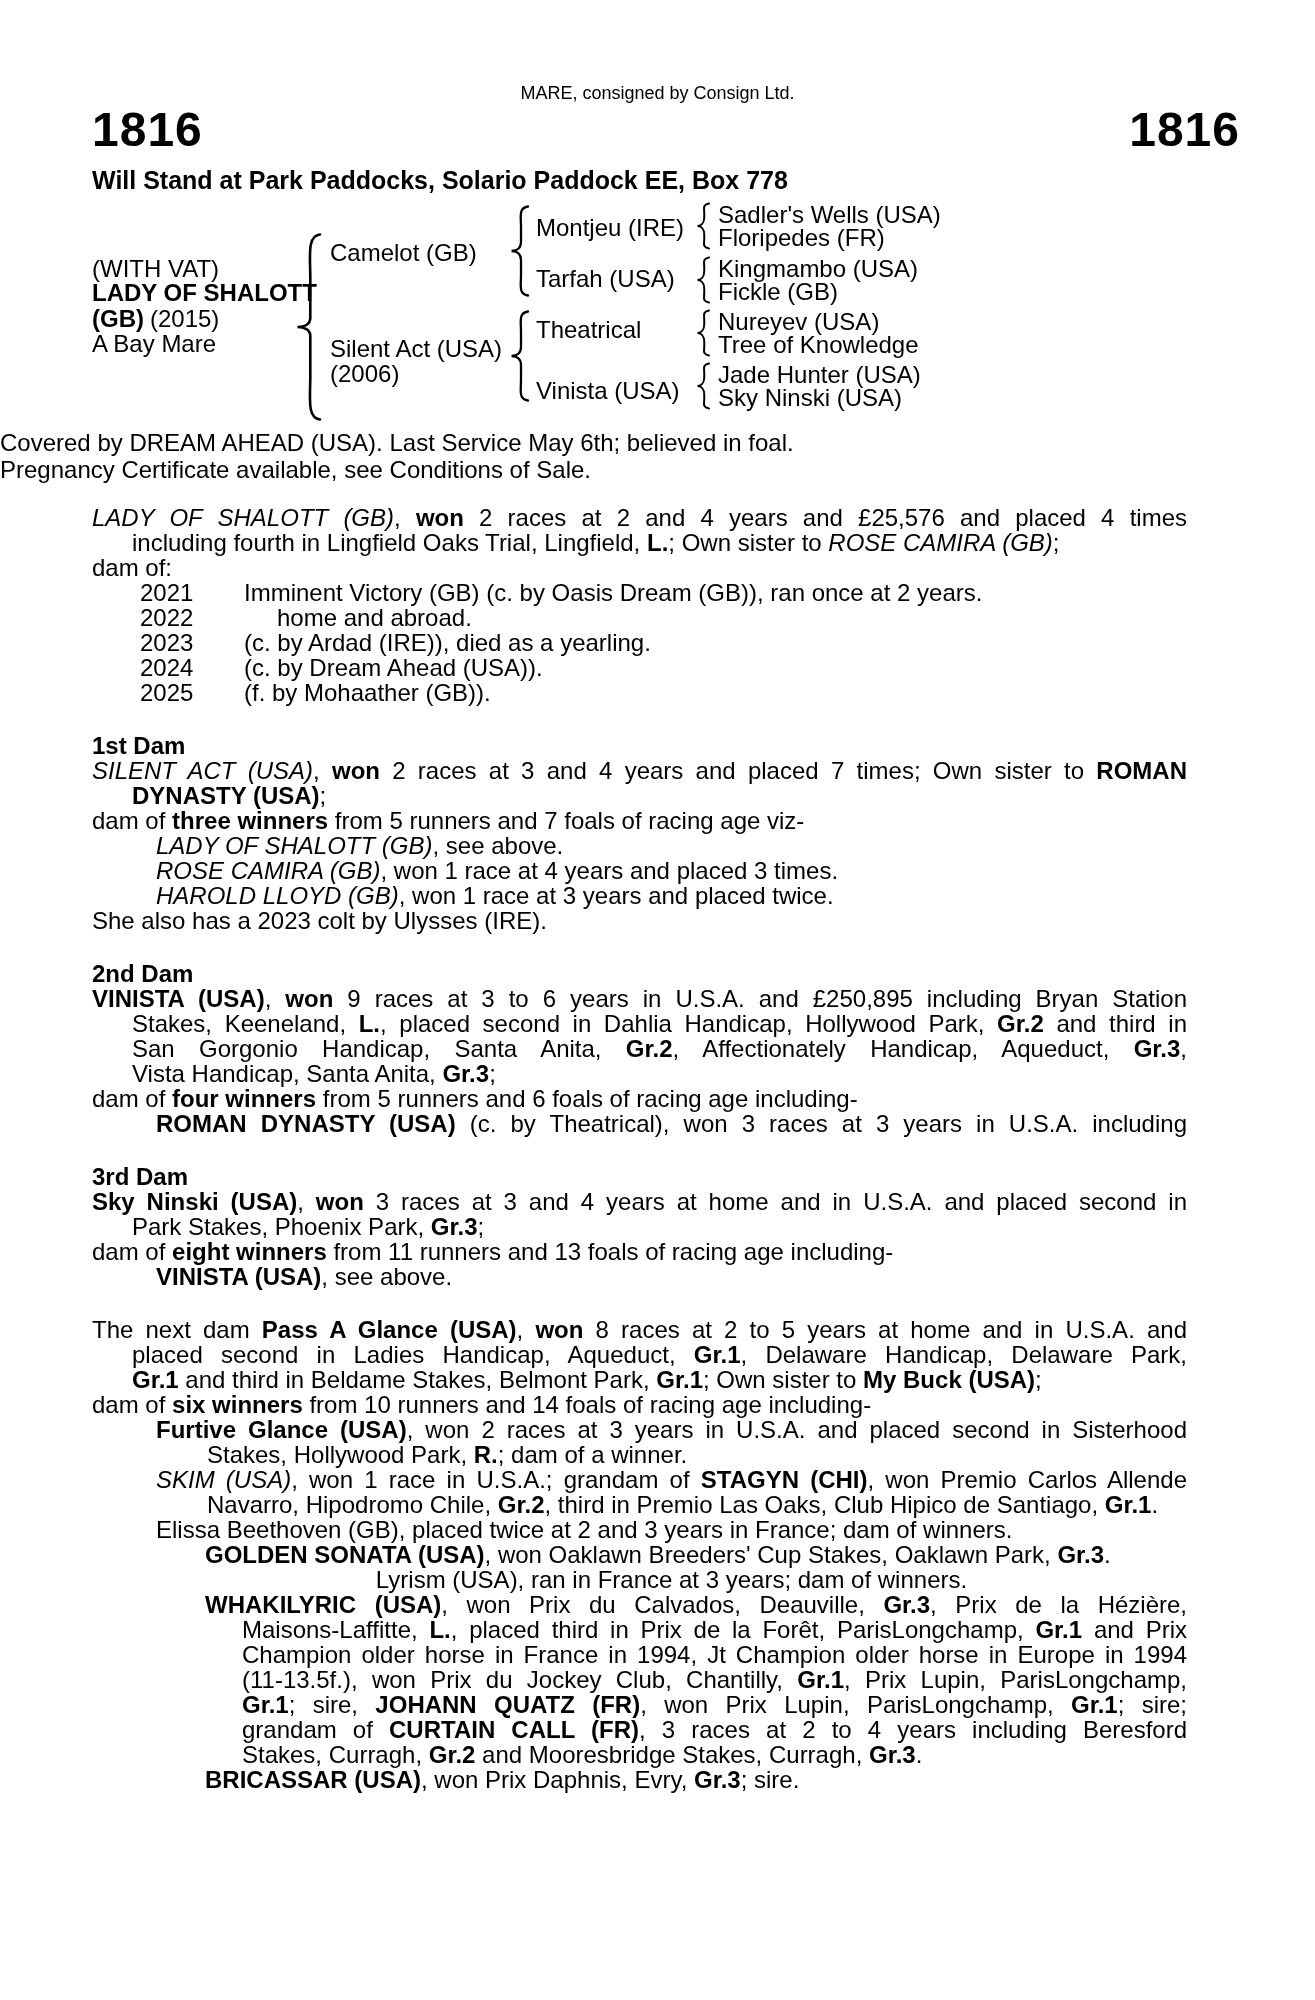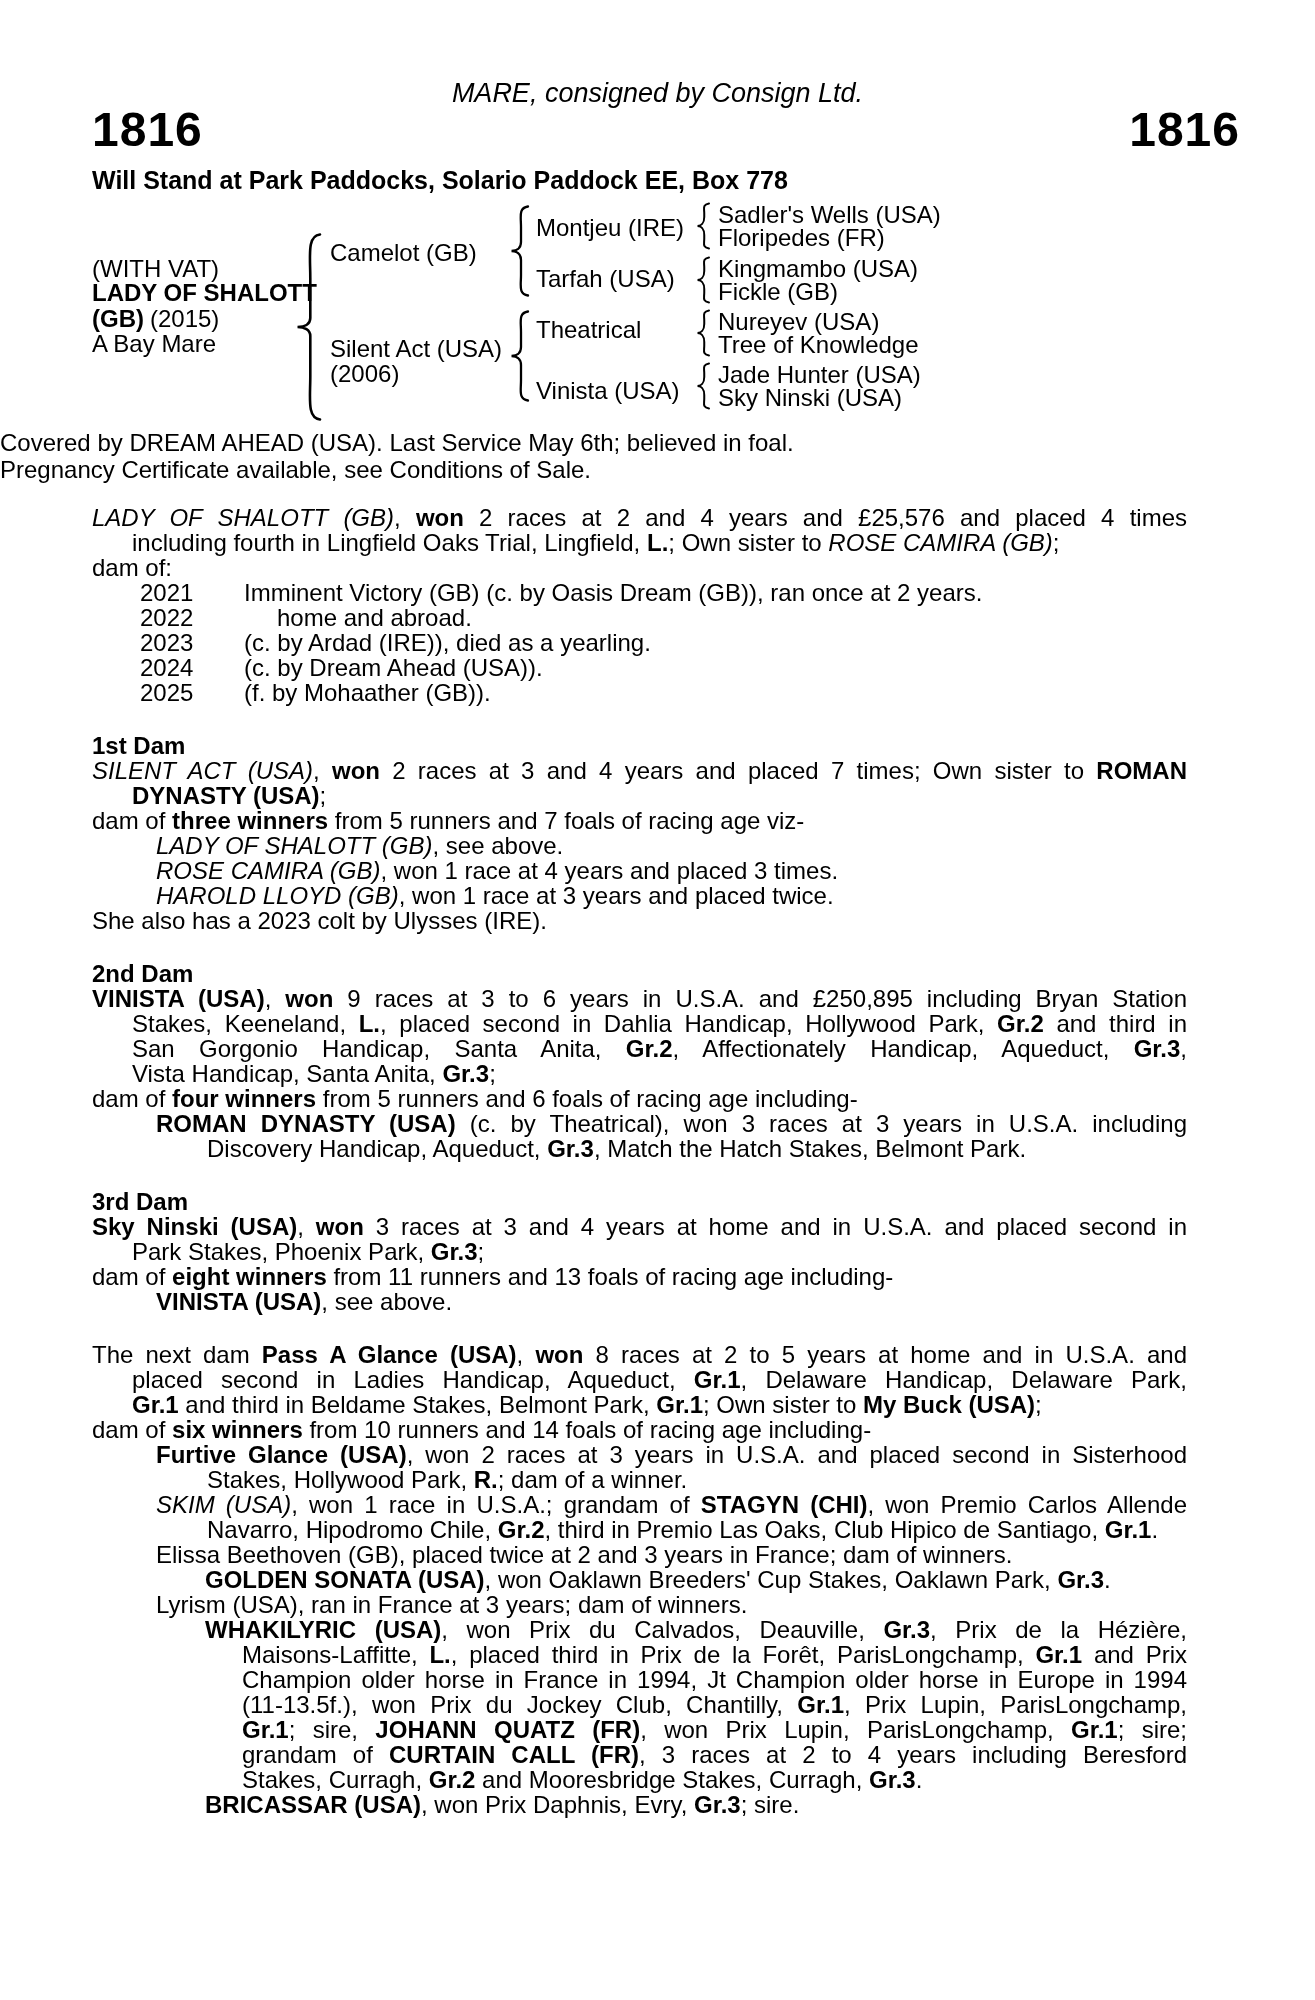--- a/index.html
+++ b/index.html
@@ -1,19 +1,19 @@
 <!DOCTYPE html>
 <html><head>
 <meta charset="utf-8">
 <style>
   html,body{margin:0;padding:0;background:#e8e8e8;}
   .page{position:relative;width:1315px;height:2000px;background:#ffffff;margin:0 auto;
         font-family:"Liberation Sans",sans-serif;color:#000;overflow:hidden;}
   .consign{position:absolute;top:78px;left:0;right:0;text-align:center;
-           font-style:italic;font-size:27px;line-height:30px;}
+           font-size:18px;line-height:30px;}
   .lot{position:absolute;top:106px;font-weight:bold;font-size:48px;line-height:48px;letter-spacing:1px;}
   .lot-left{left:92px;}
   .lot-right{right:75px;}
   .stand{position:absolute;top:166px;left:92px;font-weight:bold;font-size:25px;line-height:29px;}
   .ped{position:absolute;left:0;top:0;width:100%;height:430px;font-size:24px;}
   .abs{position:absolute;white-space:nowrap;line-height:25px;}
   .bold{font-weight:bold;}
   svg.brace{position:absolute;}
   .covered{position:absolute;left:0;right:0;font-size:24px;line-height:27px;}
   .bodycol{position:absolute;left:92px;top:505px;width:1095px;font-size:24px;}
@@ -143,21 +143,20 @@
         <div class="ln just" style="padding-left: 0px;"><span class="sb">VINISTA (USA)</span><span>, </span><span class="sb">won</span><span> 9 races at 3 to 6 years in U.S.A. and £250,895 including Bryan Station</span></div>
         <div class="ln just" style="padding-left: 40px;"><span>Stakes, Keeneland, </span><span class="sb">L.</span><span>, placed second in Dahlia Handicap, Hollywood Park, </span><span class="sb">Gr.2</span><span> and third in</span></div>
         <div class="ln just" style="padding-left: 40px;"><span>San Gorgonio Handicap, Santa Anita, </span><span class="sb">Gr.2</span><span>, Affectionately Handicap, Aqueduct, </span><span class="sb">Gr.3</span><span>,</span></div>
         <div class="ln" style="padding-left: 40px;"><span>Vista Handicap, Santa Anita, </span><span class="sb">Gr.3</span><span>;</span></div>
       </div>
       <div class="blk">
         <div class="ln" style="padding-left: 0px;"><span>dam of </span><span class="sb">four winners</span><span> from 5 runners and 6 foals of racing age including-</span></div>
       </div>
       <div class="blk">
         <div class="ln just" style="padding-left: 64px;"><span class="sb">ROMAN DYNASTY (USA)</span><span> (c. by Theatrical), won 3 races at 3 years in U.S.A. including</span></div>
-        <div class="ln" style="padding-left: 115px;"><span>Discovery Handicap, Aqueduct, </span><span class="sb">Gr.3</span><span>, Match the Hatch Stakes, Belmont Park.</span></div>
       </div>
       <div class="gap"></div>
       <div class="ln heading">3rd Dam</div>
       <div class="blk">
         <div class="ln just" style="padding-left: 0px;"><span class="sb">Sky Ninski (USA)</span><span>, </span><span class="sb">won</span><span> 3 races at 3 and 4 years at home and in U.S.A. and placed second in</span></div>
         <div class="ln" style="padding-left: 40px;"><span>Park Stakes, Phoenix Park, </span><span class="sb">Gr.3</span><span>;</span></div>
       </div>
       <div class="blk">
         <div class="ln" style="padding-left: 0px;"><span>dam of </span><span class="sb">eight winners</span><span> from 11 runners and 13 foals of racing age including-</span></div>
       </div>
@@ -181,21 +180,21 @@
         <div class="ln just" style="padding-left: 64px;"><span class="si">SKIM (USA)</span><span>, won 1 race in U.S.A.; grandam of </span><span class="sb">STAGYN (CHI)</span><span>, won Premio Carlos Allende</span></div>
         <div class="ln" style="padding-left: 115px;"><span>Navarro, Hipodromo Chile, </span><span class="sb">Gr.2</span><span>, third in Premio Las Oaks, Club Hipico de Santiago, </span><span class="sb">Gr.1</span><span>.</span></div>
       </div>
       <div class="blk">
         <div class="ln" style="padding-left: 64px;"><span>Elissa Beethoven (GB), placed twice at 2 and 3 years in France; dam of winners.</span></div>
       </div>
       <div class="blk">
         <div class="ln" style="padding-left: 113px;"><span class="sb">GOLDEN SONATA (USA)</span><span>, won Oaklawn Breeders' Cup Stakes, Oaklawn Park, </span><span class="sb">Gr.3</span><span>.</span></div>
       </div>
       <div class="blk">
-        <div class="ln" style="padding-left: 64px;"><span>Lyrism (USA), ran in France at 3 years; dam of winners.</span></div>
+        <div class="ln" style="padding-left: 64px; text-align: center;"><span>Lyrism (USA), ran in France at 3 years; dam of winners.</span></div>
       </div>
       <div class="blk">
         <div class="ln just" style="padding-left: 113px;"><span class="sb">WHAKILYRIC (USA)</span><span>, won Prix du Calvados, Deauville, </span><span class="sb">Gr.3</span><span>, Prix de la Hézière,</span></div>
         <div class="ln just" style="padding-left: 150px;"><span>Maisons-Laffitte, </span><span class="sb">L.</span><span>, placed third in Prix de la Forêt, ParisLongchamp, </span><span class="sb">Gr.1</span><span> and Prix</span></div>
         <div class="ln just" style="padding-left: 150px;"><span>Champion older horse in France in 1994, Jt Champion older horse in Europe in 1994</span></div>
         <div class="ln just" style="padding-left: 150px;"><span>(11-13.5f.), won Prix du Jockey Club, Chantilly, </span><span class="sb">Gr.1</span><span>, Prix Lupin, ParisLongchamp,</span></div>
         <div class="ln just" style="padding-left: 150px;"><span class="sb">Gr.1</span><span>; sire, </span><span class="sb">JOHANN QUATZ (FR)</span><span>, won Prix Lupin, ParisLongchamp, </span><span class="sb">Gr.1</span><span>; sire;</span></div>
         <div class="ln just" style="padding-left: 150px;"><span>grandam of </span><span class="sb">CURTAIN CALL (FR)</span><span>, 3 races at 2 to 4 years including Beresford</span></div>
         <div class="ln" style="padding-left: 150px;"><span>Stakes, Curragh, </span><span class="sb">Gr.2</span><span> and Mooresbridge Stakes, Curragh, </span><span class="sb">Gr.3</span><span>.</span></div>
       </div>

